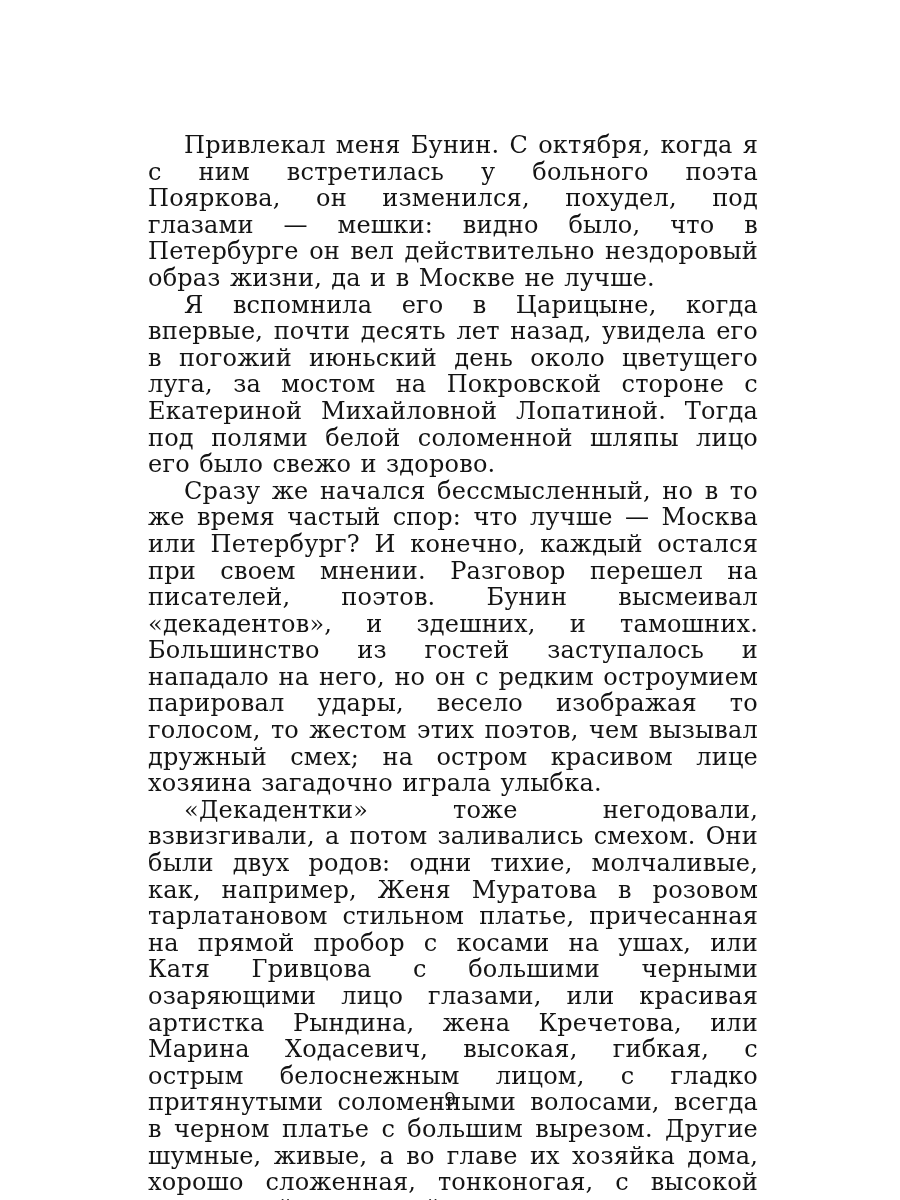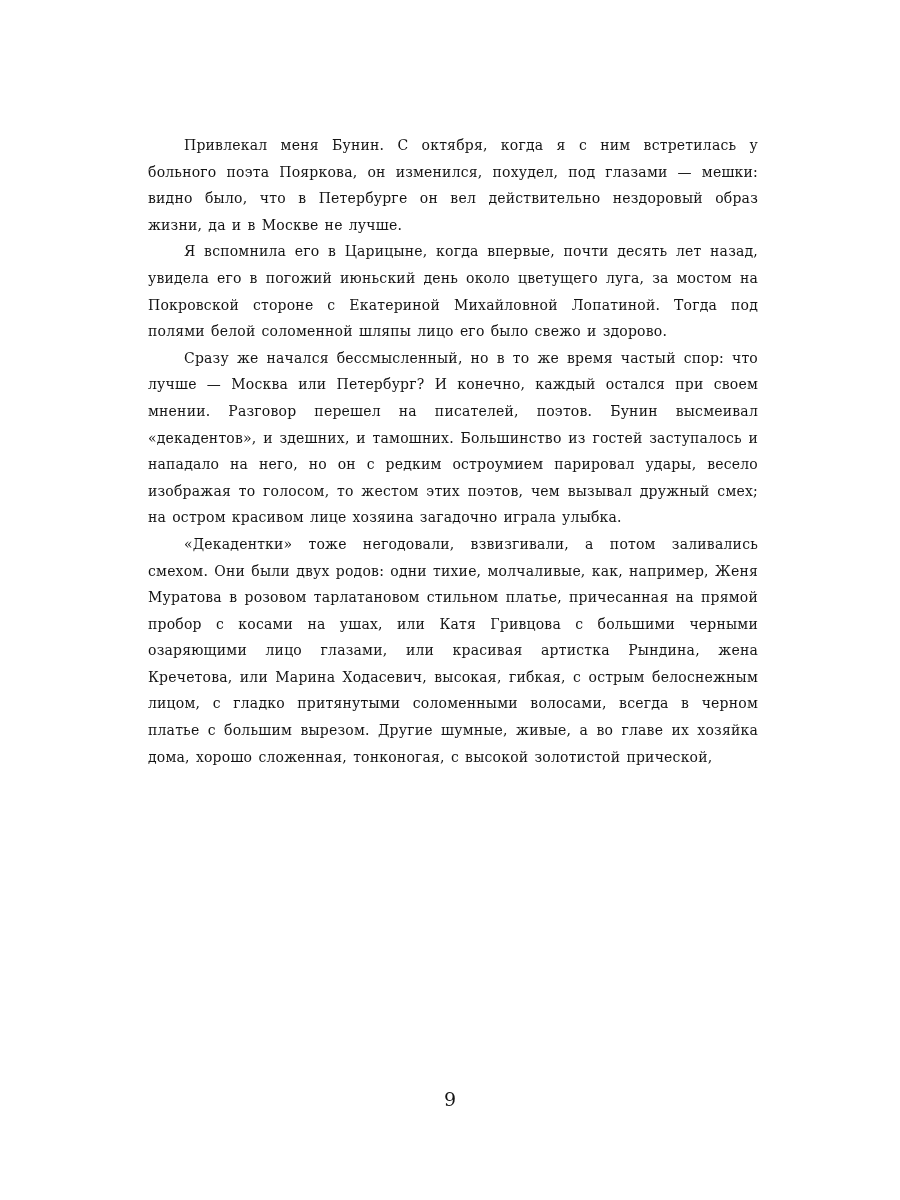--- a/index.html
+++ b/index.html
@@ -18,21 +18,21 @@
   }
   .text-block {
     position: absolute;
     top: 132px;
     left: 148px;
     width: 610px;
   }
   .text-block p {
     margin: 0;
     padding: 0;
-    font-size: 14px;
+    font-size: 24px;
     line-height: 26.6px;
     text-align: justify;
     text-indent: 36px;
     letter-spacing: 0.2px;
     word-spacing: 1.5px;
     color: #141414;
   }
   .page-number {
     position: absolute;
     top: 1088px;

